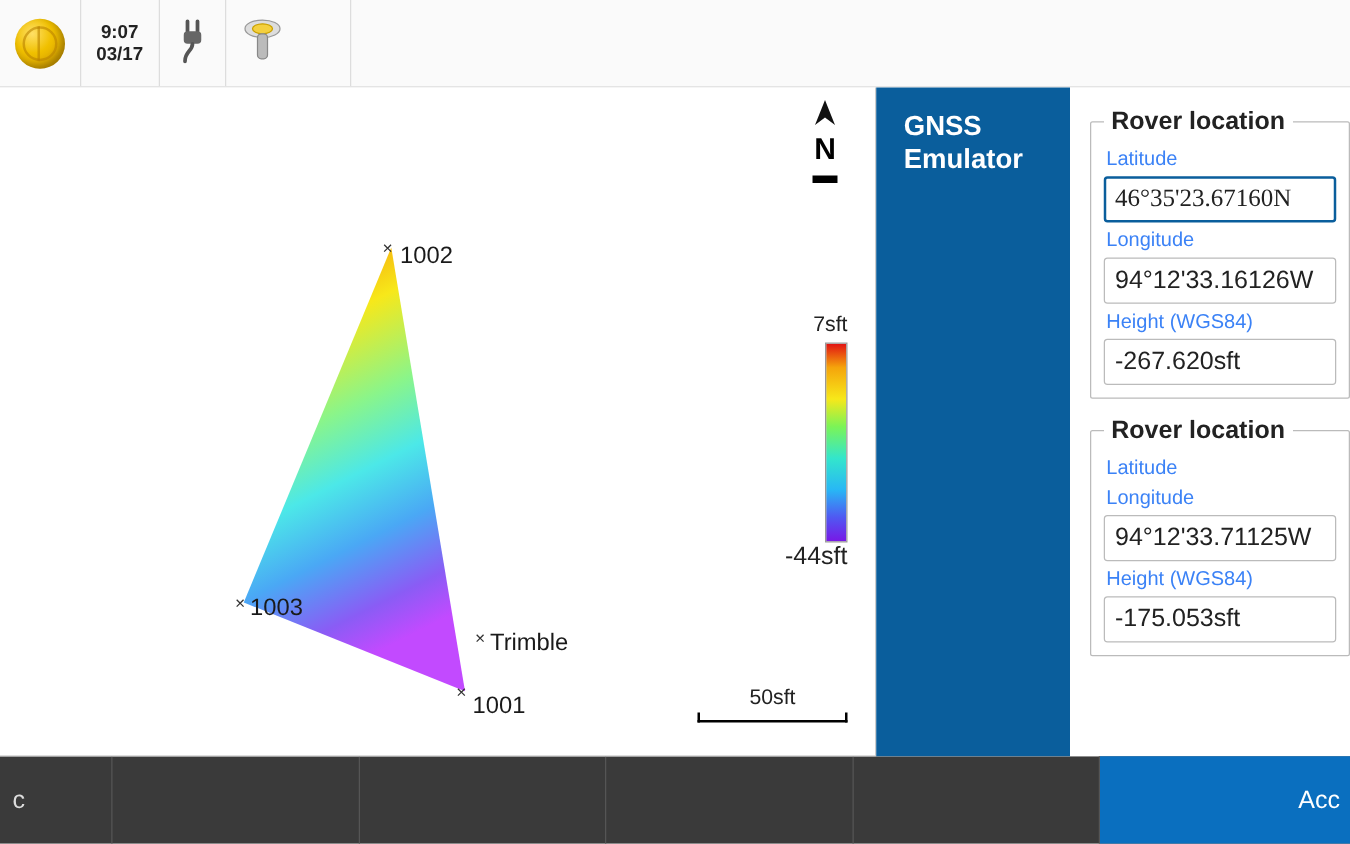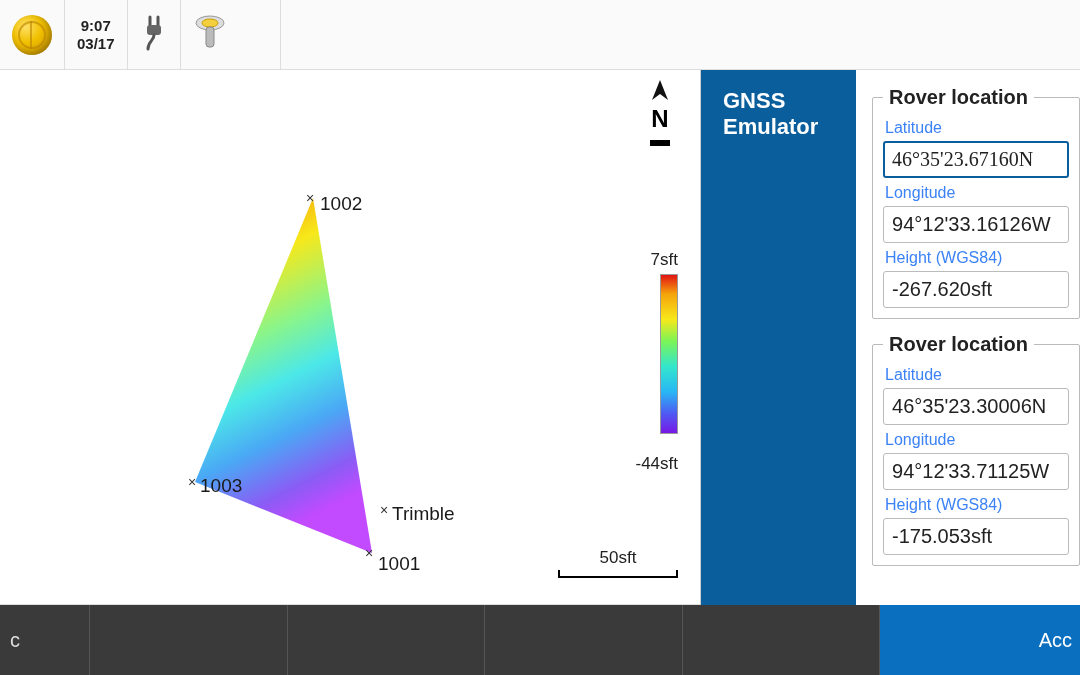--- a/index.html
+++ b/index.html
@@ -24,21 +24,21 @@
   
   .north { position:absolute; top:10px; right:30px; text-align:center; }
   .north-arrow { font-size:24px; line-height:.7; font-weight:900; }
   .north-n { font-size:24px; font-weight:900; }
   .north-dash { font-size:20px; font-weight:900; line-height:.6; }
   
   
   .legend { position:absolute; right:22px; top:180px; display:flex; flex-direction:column; align-items:flex-end; }
   .legend-top { font-size:17px; color:#222; margin-bottom:4px; }
   .legend-bar { width:18px; height:160px; background: linear-gradient(to bottom, #e11313 0%, #f5a40b 12%, #f7e81a 28%, #7bf457 42%, #33e6cc 58%, #28b7f5 74%, #5058f2 88%, #7818e6 100%); border:1px solid #999; }
-  .legend-bot { font-size:17px; color:#222; margin-top:20px; }
+  .legend-bot { font-size:20px; color:#222; margin-top:0; }
   
   
   .scalebar { position:absolute; right:22px; bottom:26px; text-align:center; }
   .scalebar-line { width:120px; height:8px; border-left:2px solid #000; border-right:2px solid #000; border-bottom:2px solid #000; }
   .scalebar-label { font-size:17px; color:#222; margin-bottom:2px; }
   
   
   .survey-svg { position:absolute; left:0; top:0; }
   .pt-label { font-size:19px; fill:#1a1a1a; font-family:inherit; }
   .pt-mark { font-size:14px; fill:#333; }
@@ -155,21 +155,20 @@
         <input class="field-input focused" value="46°35'23.67160N" style="">
         <div class="field-label">Longitude</div>
         <input class="field-input" value="94°12'33.16126W" style="">
         <div class="field-label">Height (WGS84)</div>
         <input class="field-input" value="-267.620sft" style="">
       </fieldset>
 
       <fieldset class="group">
         <legend>Rover location</legend>
         <div class="field-label">Latitude</div>
-        <input class="field-input" value="46°35'23.30006N" style="">
         <div class="field-label">Longitude</div>
         <input class="field-input" value="94°12'33.71125W" style="">
         <div class="field-label">Height (WGS84)</div>
         <input class="field-input" value="-175.053sft" style="">
       </fieldset>
     </div>
   </div>
 </div>
 
 <div class="bottombar">

